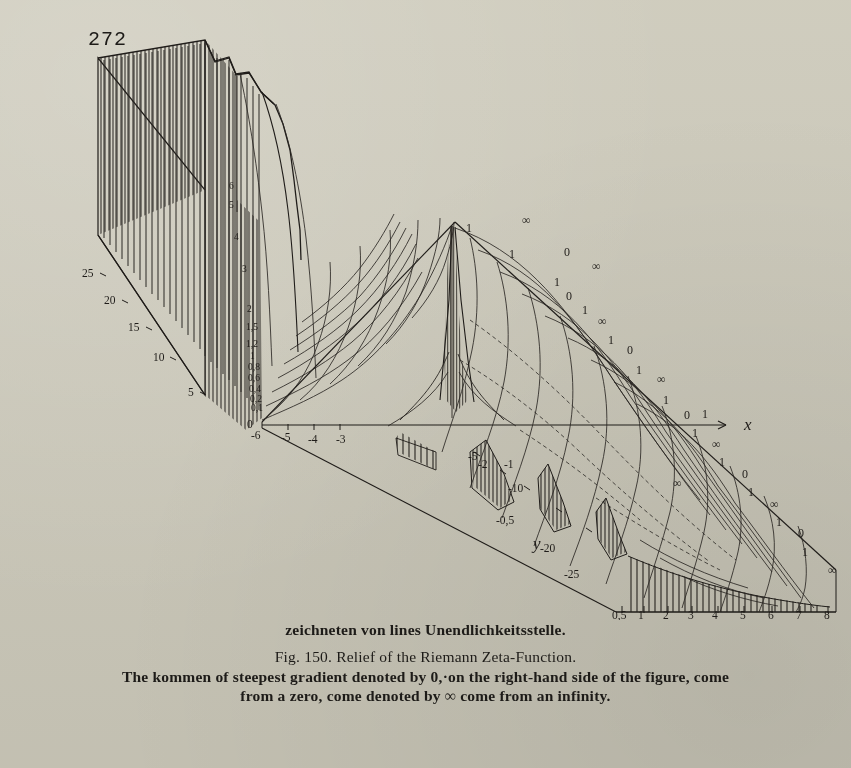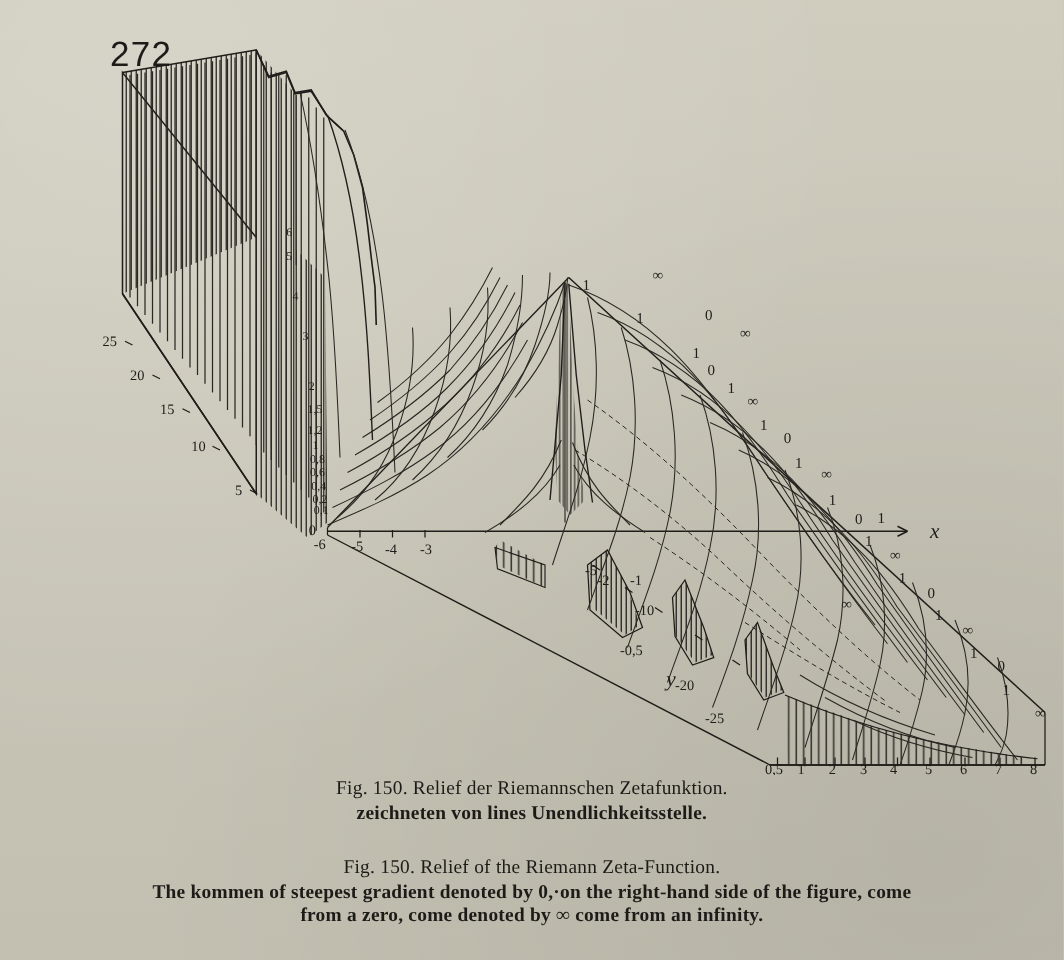--- a/index.html
+++ b/index.html
@@ -24,23 +24,23 @@
     background:
       radial-gradient(ellipse at 12% 10%, rgba(255,255,255,0.16), rgba(255,255,255,0) 55%),
       radial-gradient(ellipse at 88% 88%, rgba(0,0,0,0.07), rgba(0,0,0,0) 60%),
       linear-gradient(180deg, rgba(255,255,255,0.05), rgba(0,0,0,0.05));
     pointer-events: none;
   }
   .page-number {
     position: absolute;
     left: 88px;
     top: 28px;
-    font-size: 28px;
+    font-size: 20px;
     letter-spacing: 1px;
-    font-family: Liberation Sans, sans-serif;
+    font-family: Liberation Mono, monospace;
   }
   #figure-area {
     position: absolute;
     left: 0;
     top: 0;
     width: 851px;
     height: 620px;
   }
   svg { display: block; }
   .caption-block {
@@ -50,21 +50,21 @@
     width: 851px;
     text-align: center;
   }
   .cap-line {
     font-size: 15.5px;
     line-height: 19px;
     letter-spacing: 0.2px;
   }
   .cap-title { font-size: 15.5px; line-height: 21px; }
   .cap-de { margin-top: 1px; }
-  .cap-en-title { margin-top: 23px; }
+  .cap-en-title { margin-top: 7px; }
   .cap-bold { font-weight: bold; }
 </style>
 </head>
 <body>
 
 <div id="page">
 
   <div class="page-number">272</div>
 
   <div id="figure-area">
@@ -347,20 +347,19 @@
           <text x="828" y="574">∞</text>
           <text x="802" y="556">1</text>
           <text x="673" y="487">∞</text>
           <text x="702" y="418">1</text>
         </g>
       </g>
     </svg>
   </div>
 
   <div class="caption-block">
-    <div class="cap-title cap-line">Fig. 150. Relief der Riemannschen Zetafunktion.</div>
     <div class="cap-line cap-bold">zeichneten von lines Unendlichkeitsstelle.</div>
     <div class="cap-title cap-line cap-en-title">Fig. 150. Relief of the Riemann Zeta-Function.</div>
     <div class="cap-line cap-bold">The kommen of steepest gradient denoted by 0,·on the right-hand side of the figure, come</div>
     <div class="cap-line cap-bold">from a zero, come denoted by ∞ come from an infinity.</div>
   </div>
 
 </div>
 
 </body></html>

